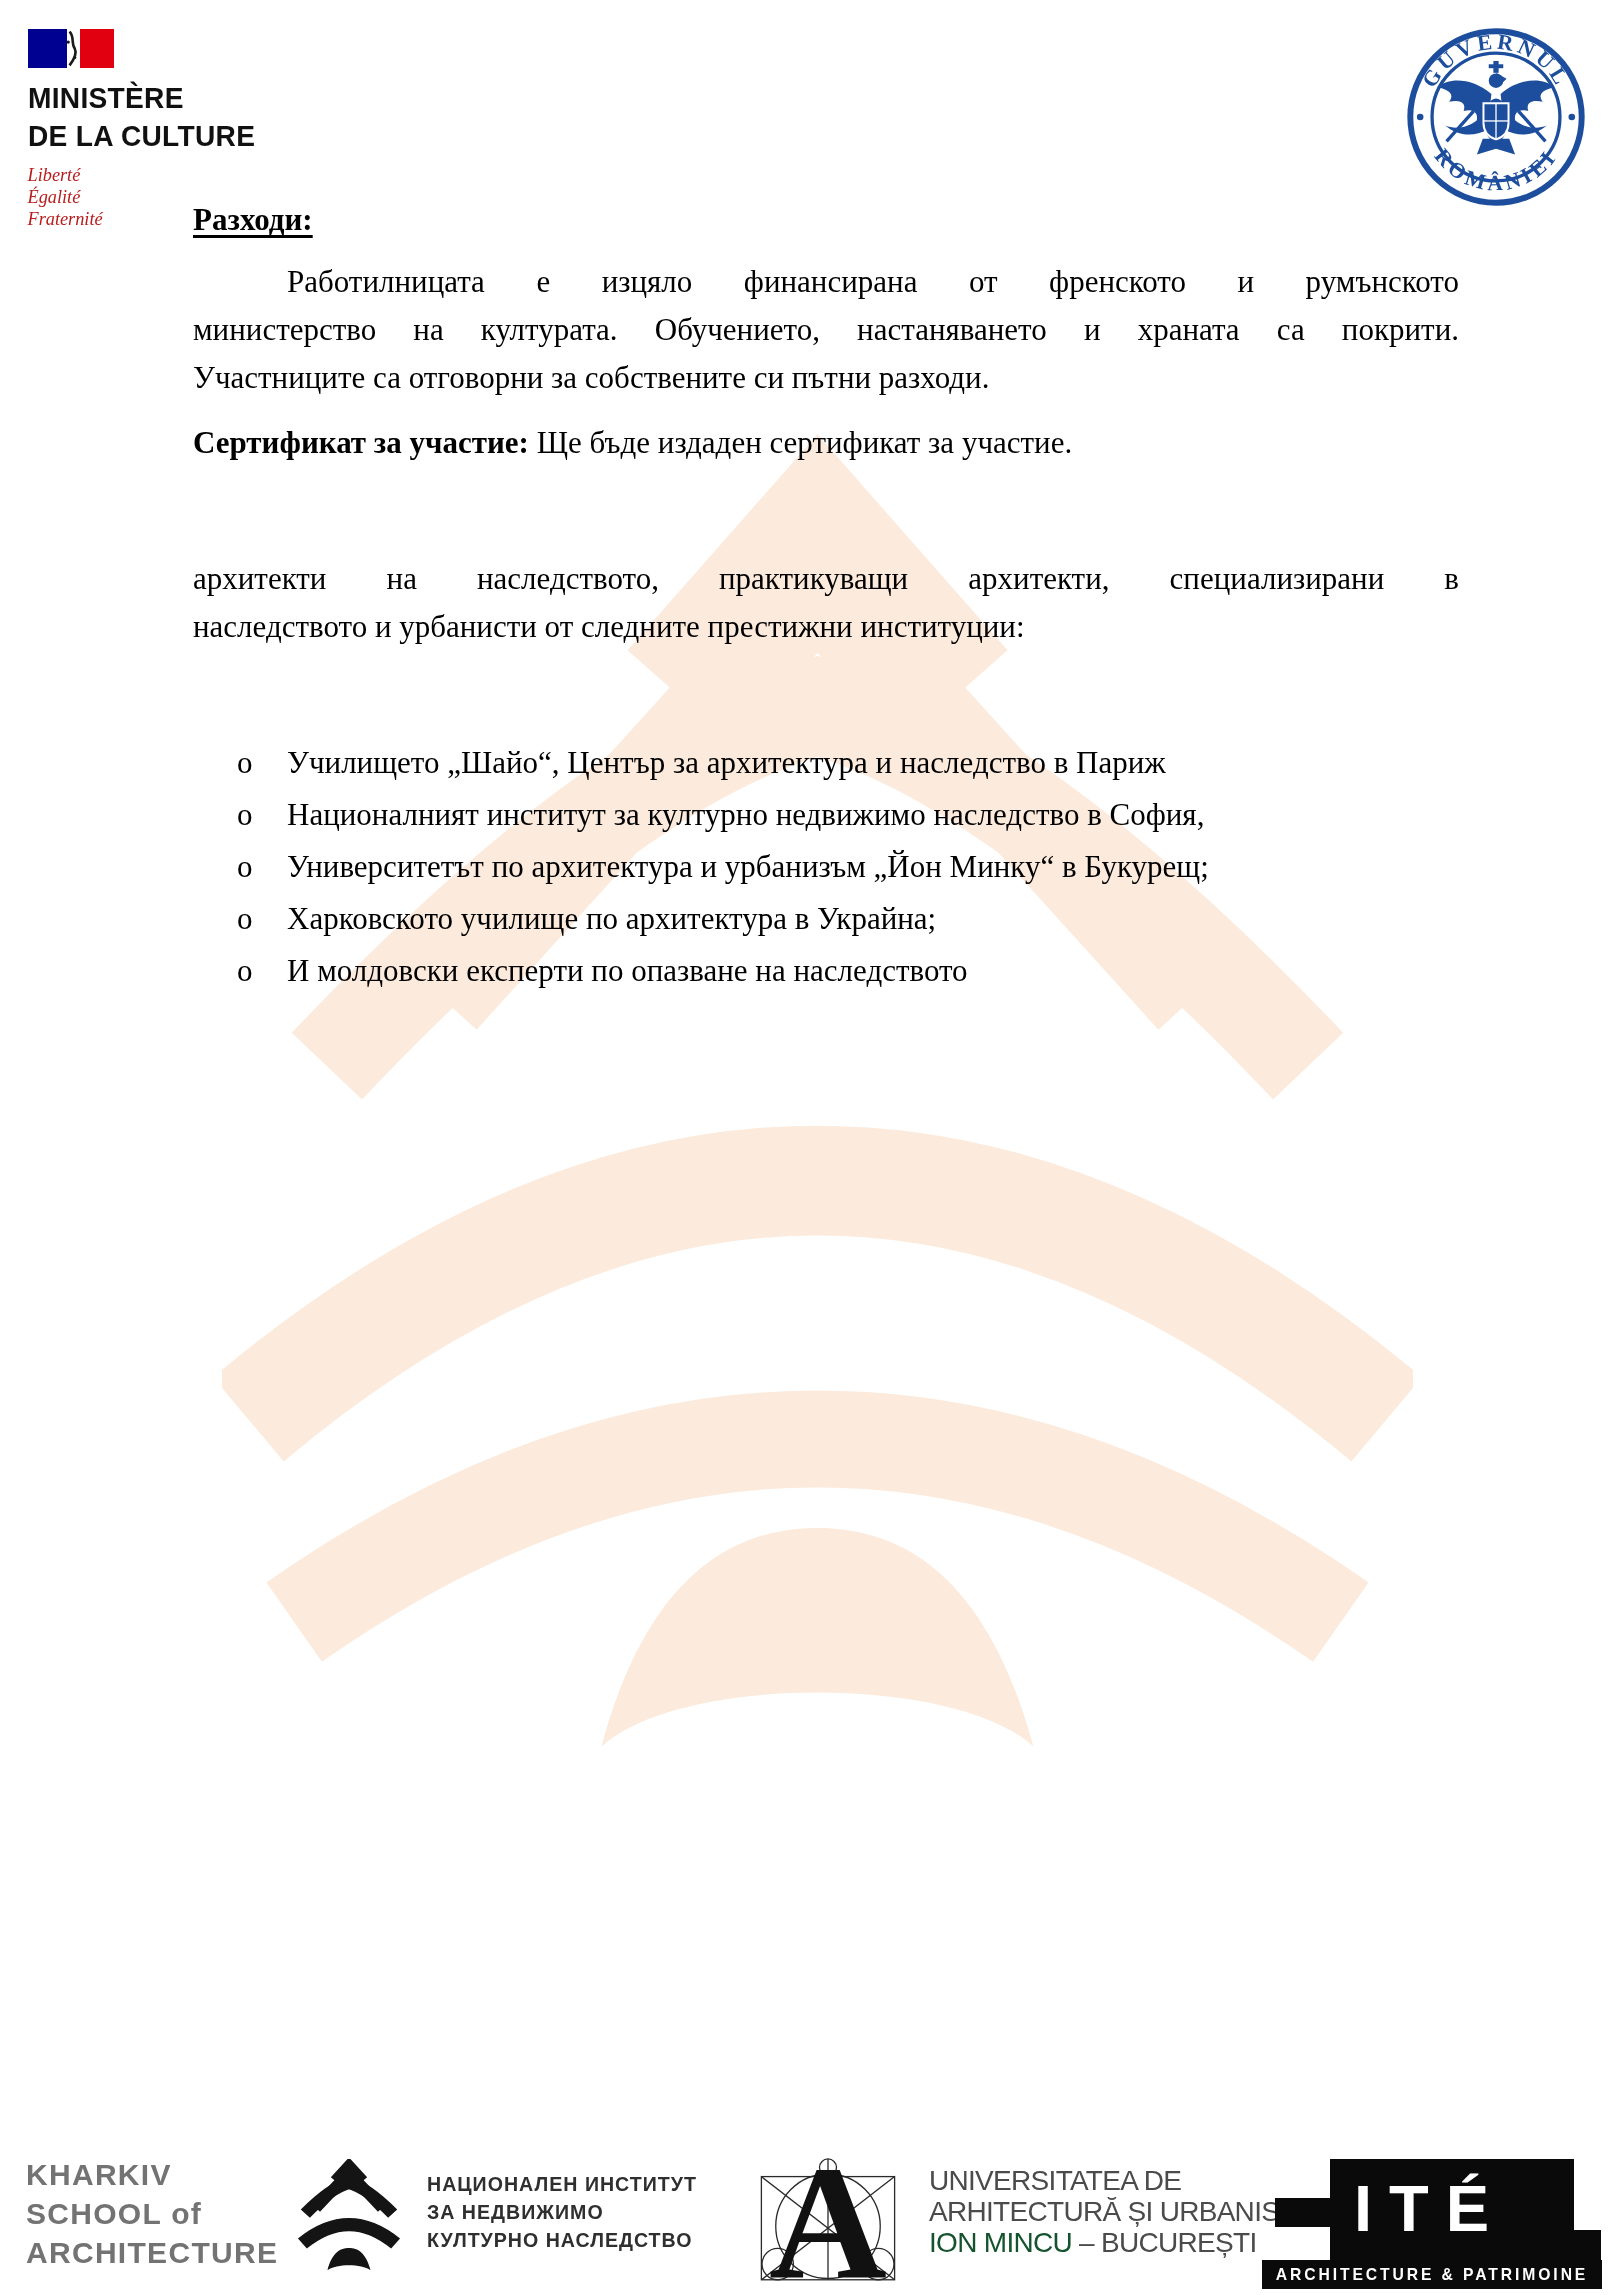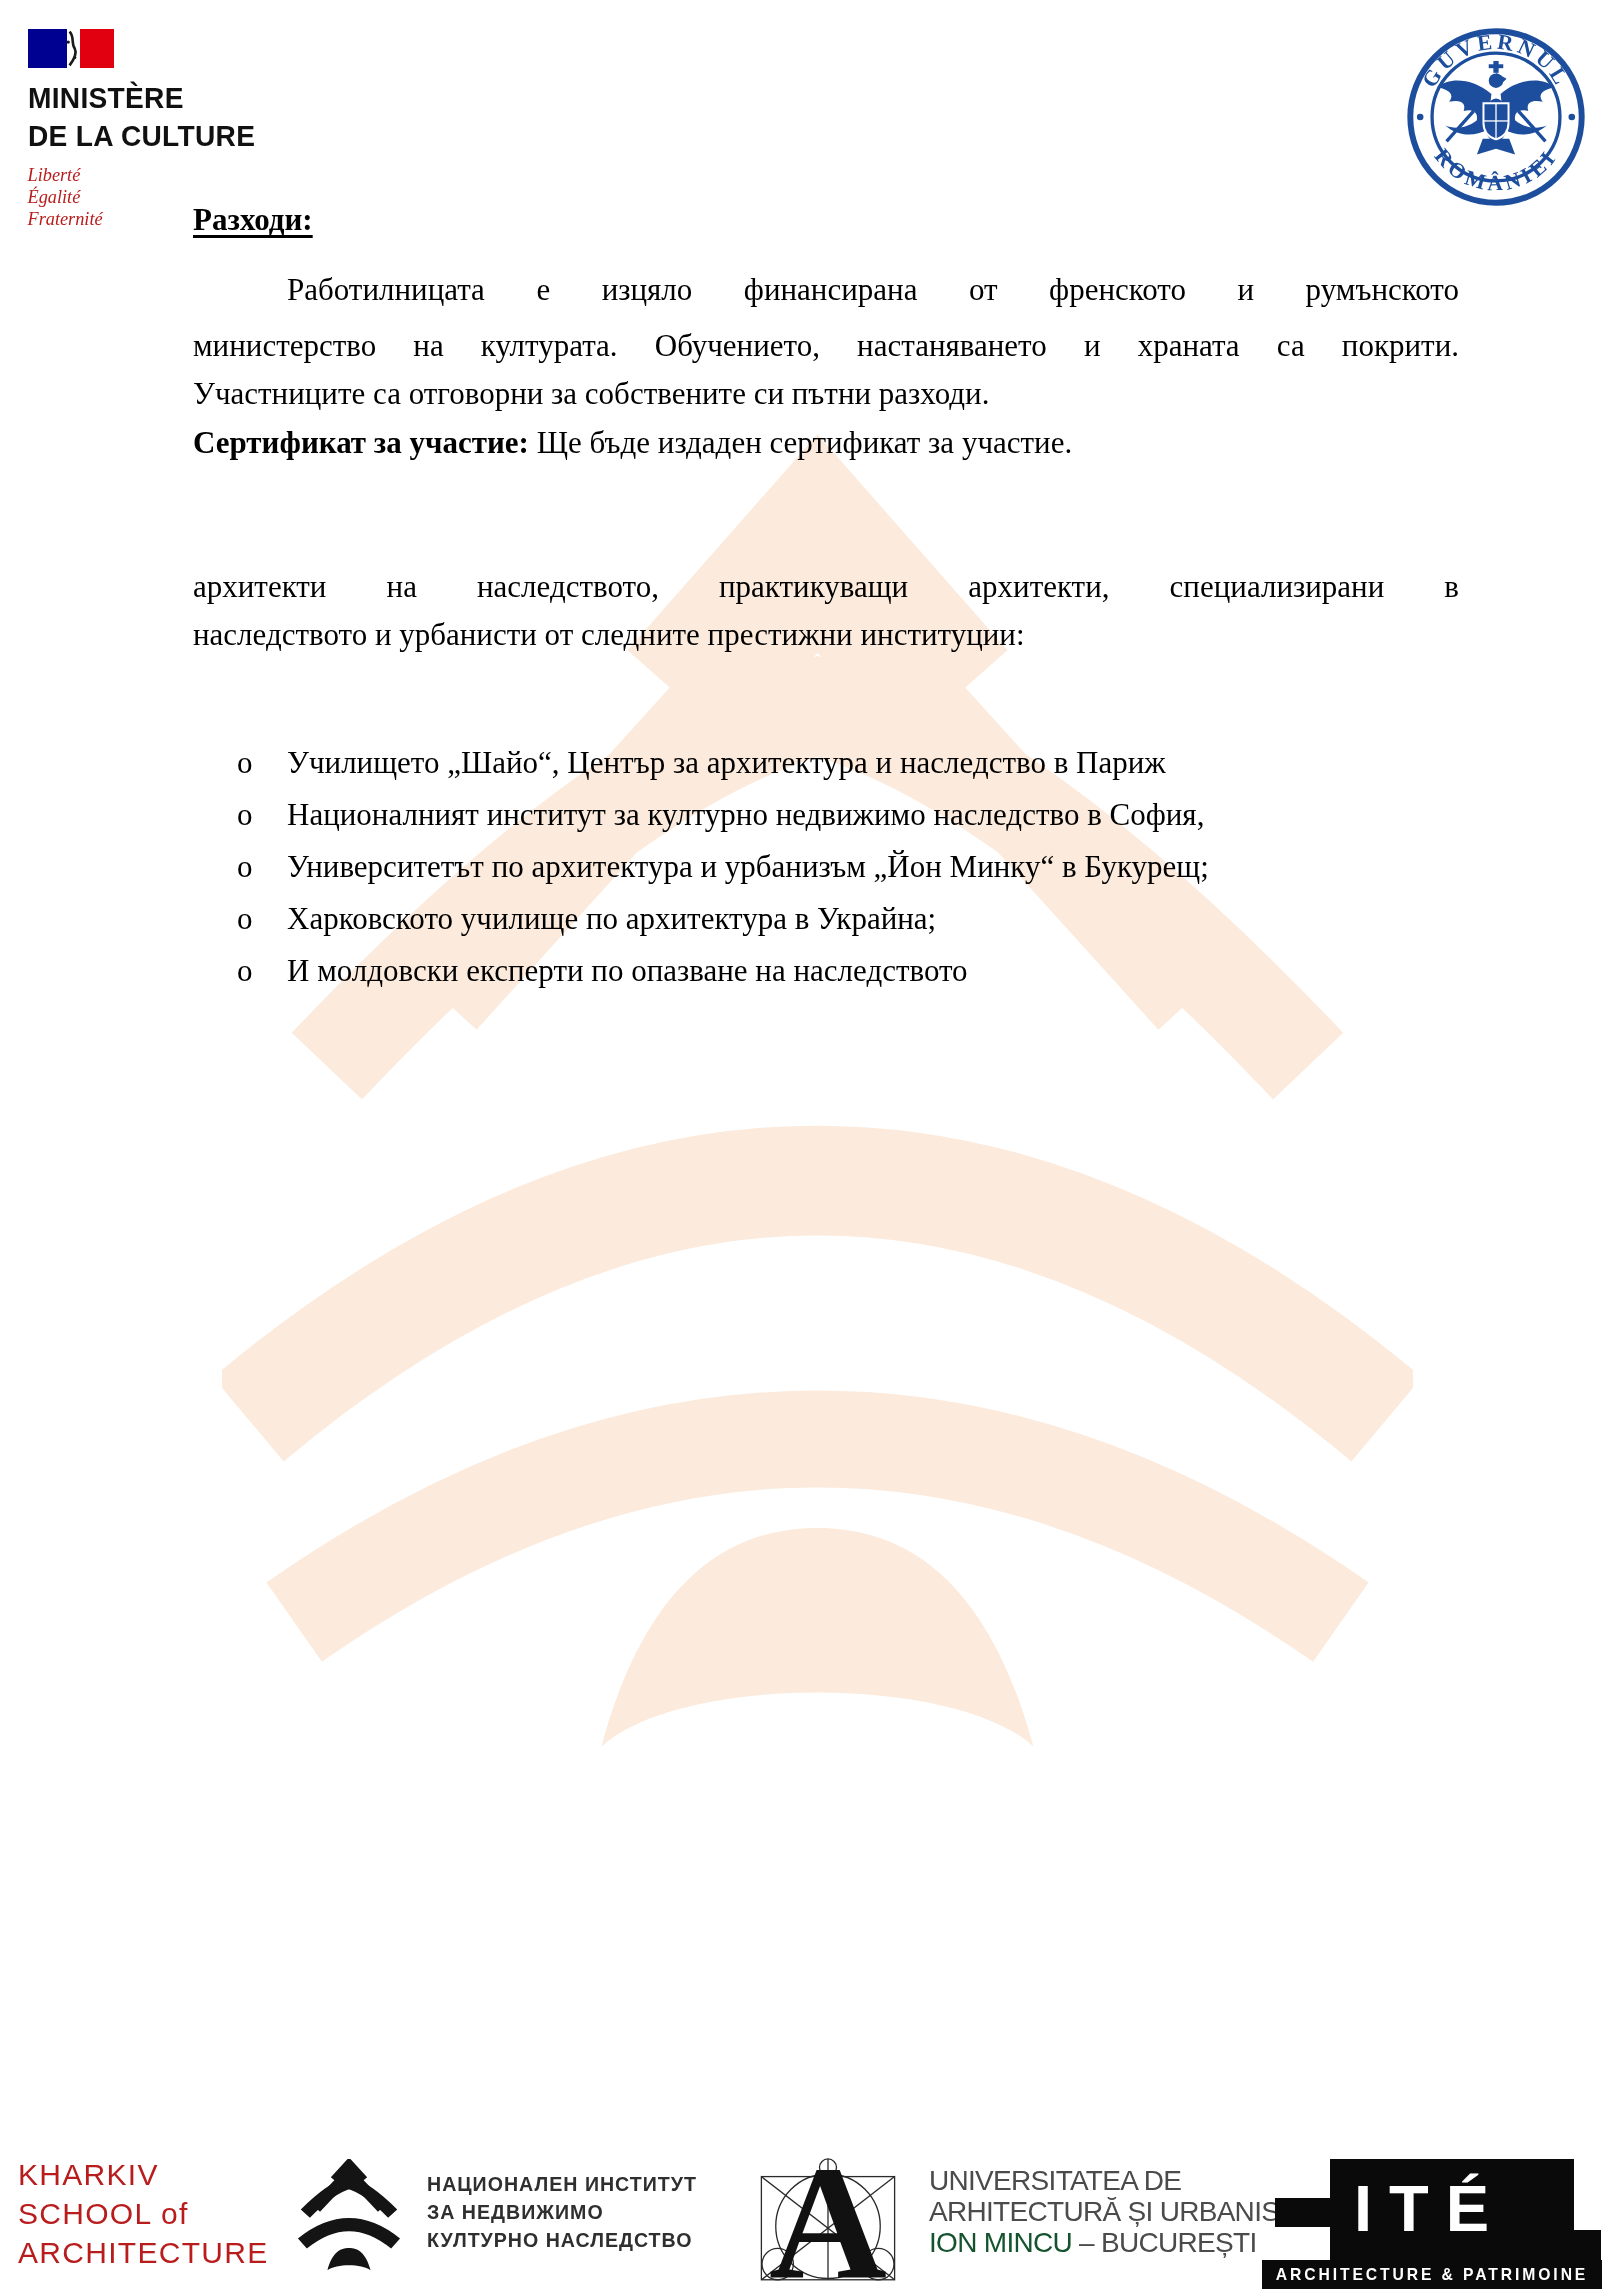--- a/index.html
+++ b/index.html
@@ -18,29 +18,29 @@
   .fr-title{margin-top:10.5px;font-family:"Liberation Sans",sans-serif;font-weight:800;
             font-size:29px;line-height:38px;color:#111;letter-spacing:0.3px;transform:scaleX(.97);transform-origin:left top;}
   .fr-motto{margin-top:9.2px;font-style:italic;font-size:18.3px;line-height:22px;color:#b91c1c;}
 
   
   .seal{position:absolute;left:1407px;top:27.5px;}
 
   
   .doc{position:absolute;left:193px;width:1266px;font-size:31px;line-height:48px;}
   .h-ul{font-weight:bold;text-decoration:underline;text-decoration-thickness:2.6px;text-underline-offset:5.2px;}
-  .jline{text-align:justify;text-align-last:justify;margin-top:8px;}
+  .jline{text-align:justify;text-align-last:justify;}
   .jlast{text-align:left;}
   .ind{text-indent:94px;}
   .li{position:relative;padding-left:94px;height:52px;}
   .li .mk{position:absolute;left:44px;top:0;}
 
   
-  .kharkiv{position:absolute;left:18px;top:2155px;font-family:"Liberation Sans",sans-serif;
-           font-weight:400;font-size:30px;line-height:39px;color:#b91c1c;letter-spacing:1.3px;}
+  .kharkiv{position:absolute;left:26px;top:2155px;font-family:"Liberation Sans",sans-serif;
+           font-weight:700;font-size:30px;line-height:39px;color:#737373;letter-spacing:1.3px;}
   .ninkn-icon{position:absolute;left:296px;top:2159px;color:#141414;}
   .ninkn-text{position:absolute;left:427px;top:2170px;font-family:"Liberation Sans",sans-serif;
               font-weight:700;font-size:19.6px;line-height:28px;color:#2f2f2f;letter-spacing:1px;}
   .mincu-logo{position:absolute;left:758px;top:2157px;}
   .uauim{position:absolute;left:929px;top:2165px;font-family:"Liberation Sans",sans-serif;
          font-size:28px;line-height:31px;color:#4b4b4b;letter-spacing:-0.7px;}
   .uauim .bold{font-weight:400;color:#14532d;}
   .cite{position:absolute;left:1262px;top:2157px;width:340px;height:133px;}
   .cite .blk{position:absolute;background:#0a0a0a;}
   .cite .main{left:68px;top:2px;width:244px;height:101px;}

